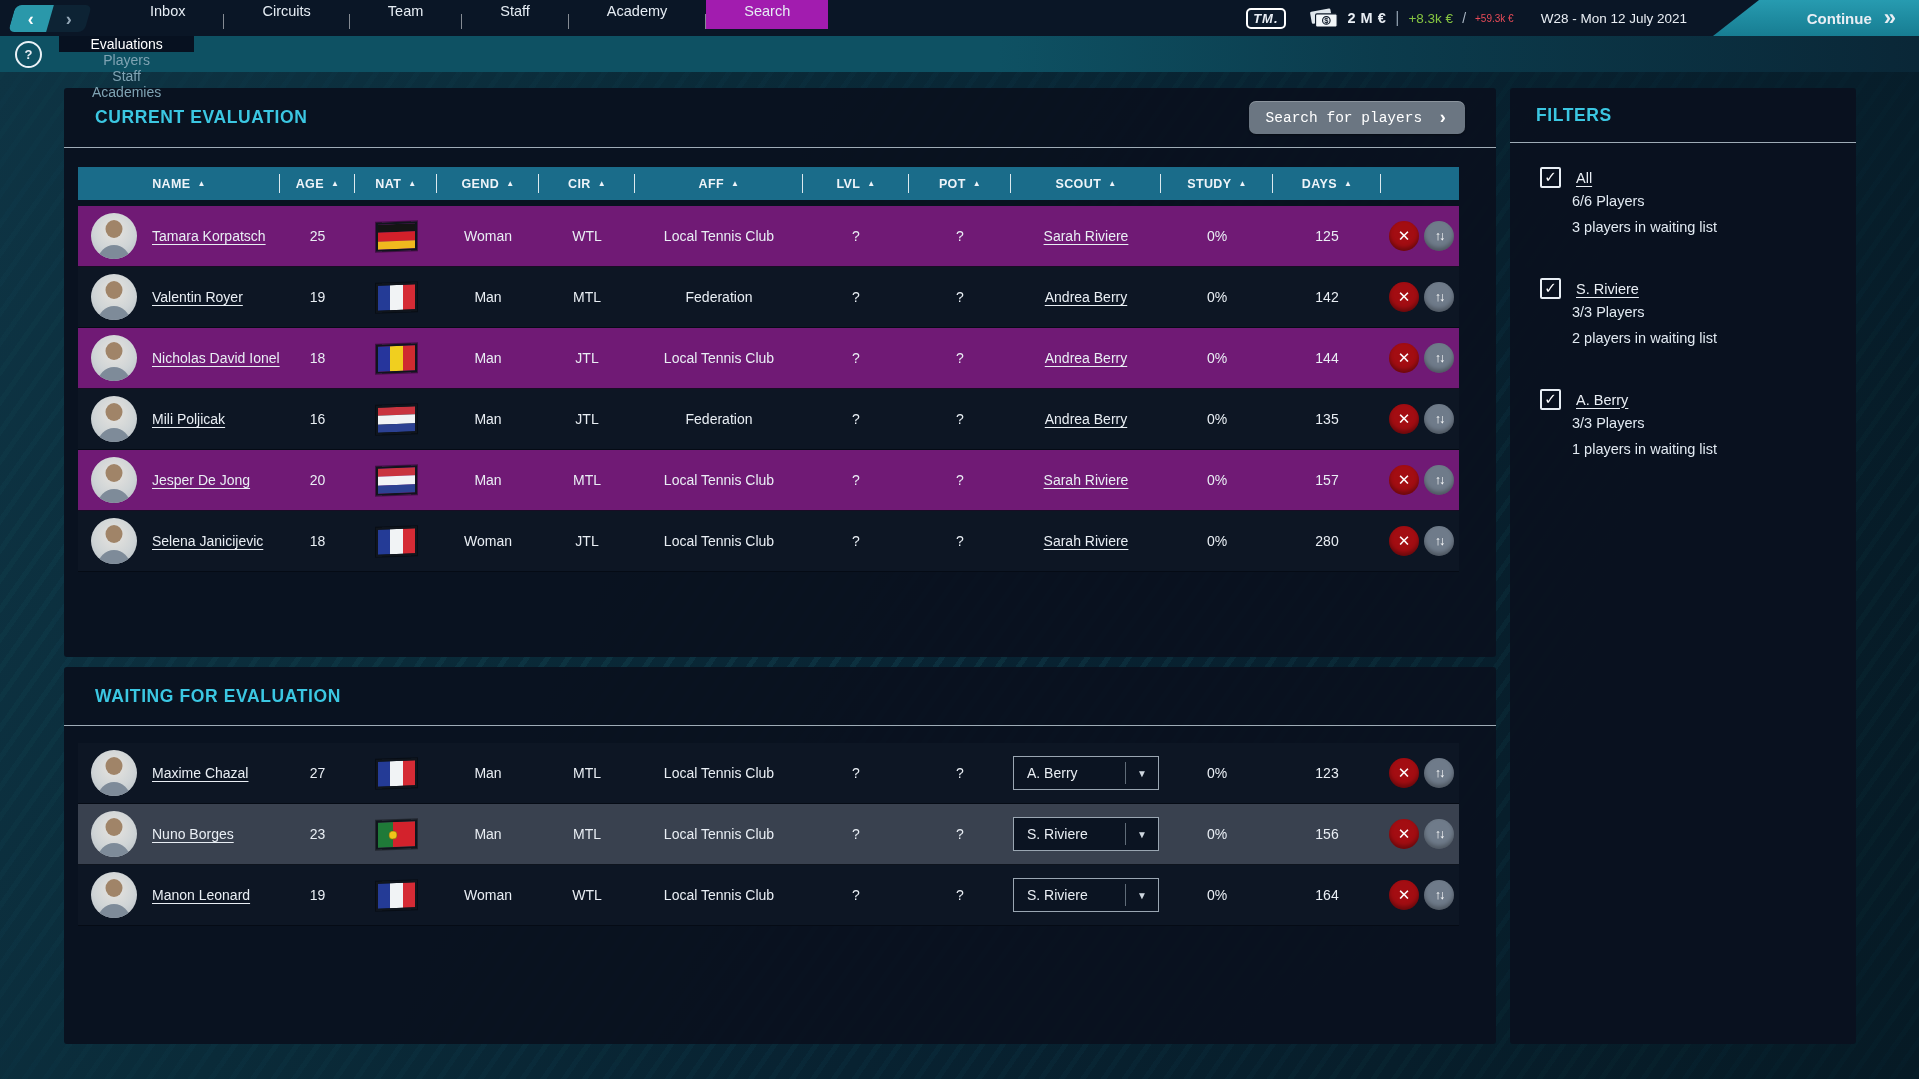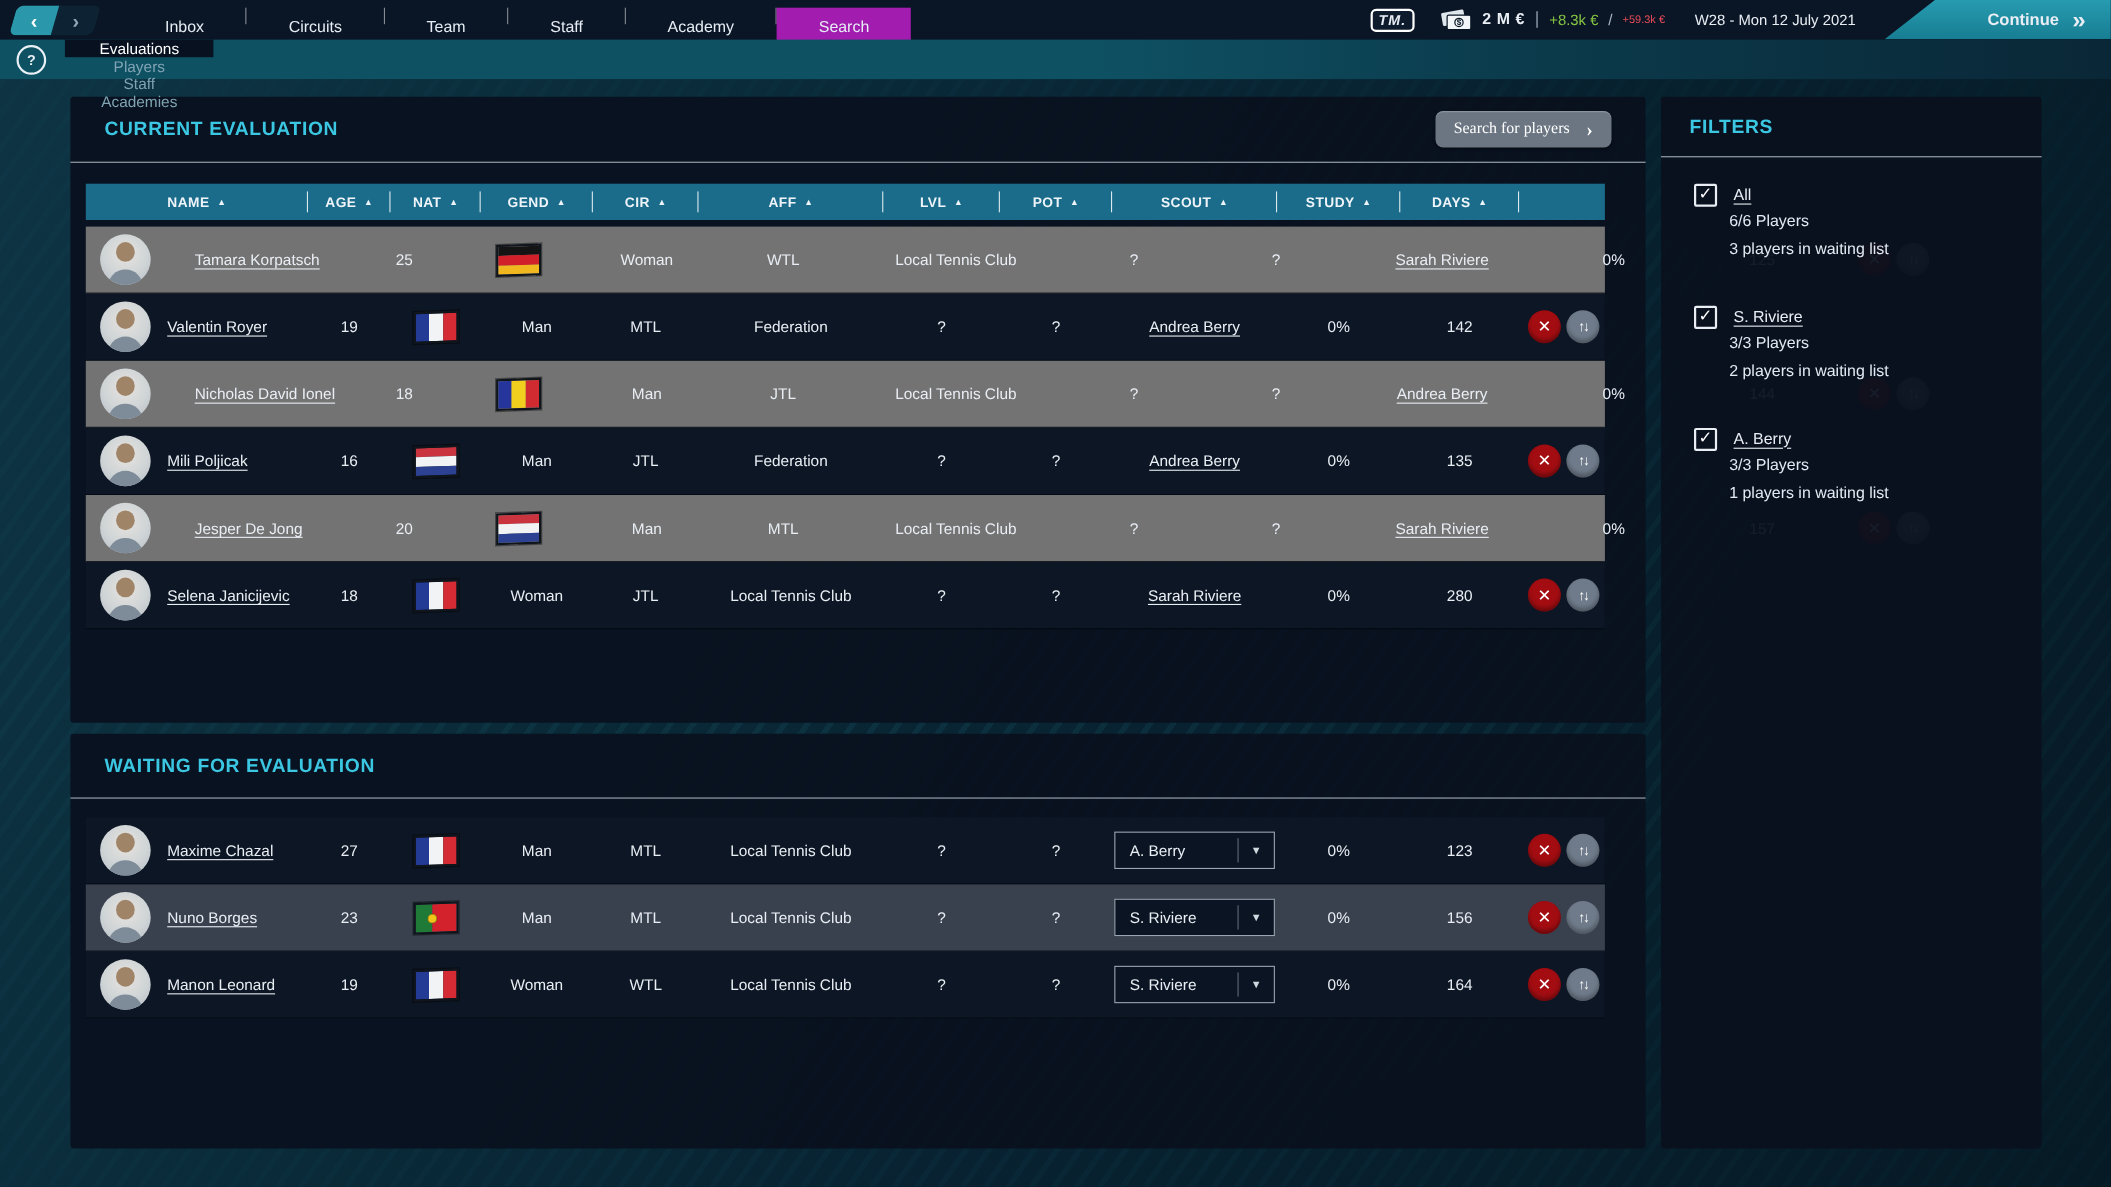--- a/index.html
+++ b/index.html
@@ -16,21 +16,21 @@
 
   
   #topbar{position:absolute;top:0;left:0;width:100%;height:36px;background:#0a1626;
     display:flex;align-items:center;z-index:5;}
   .navpair{display:flex;height:27px;margin-left:12px;transform:skewX(-16deg);
     border-radius:6px;overflow:hidden;background:#0d2334;flex:0 0 auto;}
   .navbtn{width:38px;display:flex;align-items:center;justify-content:center;cursor:pointer;}
   .navbtn.back{background:#2a98aa;}
   .navbtn span{transform:skewX(16deg);font-size:18px;font-weight:bold;line-height:1;color:#fff;}
   .navbtn.fwd span{color:#93a7b6;}
-  #topnav-items{display:flex;align-items:flex-start;height:22px;margin-left:24px;}
+  #topnav-items{display:flex;align-items:flex-end;height:22px;margin-left:24px;}
   .nav-item{height:36px;display:flex;align-items:center;padding:0 38px;font-size:14.5px;
     color:#e6edf4;cursor:pointer;white-space:nowrap;}
   .nav-item.active{background:#a21caf;}
   .nav-sep{width:1px;height:15px;background:rgba(255,255,255,0.5);}
   .topbar-right{margin-left:auto;display:flex;align-items:center;gap:9px;padding-left:32px;}
   .logo{border:2px solid #fff;border-radius:5px;padding:1px 5px;font-weight:bold;font-style:italic;
     font-size:13px;letter-spacing:1px;background:#0d1b2c;}
   .money-icon{display:flex;align-items:center;margin-left:14px;}
   .money{font-size:14.5px;font-weight:bold;letter-spacing:.5px;}
   .msep{color:#8b9aa9;}
@@ -63,40 +63,40 @@
   #panel-current{left:64px;top:88px;width:1432px;height:569px;}
   #panel-waiting{left:64px;top:667px;width:1432px;height:377px;}
   #panel-filters{left:1510px;top:88px;width:346px;height:956px;}
   .panel-head{height:59px;display:flex;align-items:center;padding:0 31px;}
   #panel-waiting .panel-head{height:58px;}
   #panel-filters .panel-head{height:54px;padding:0 26px;}
   .panel-head h2{margin:0;font-size:17.5px;letter-spacing:.6px;color:#3bc7e2;font-weight:bold;}
   .divider{height:1px;background:rgba(210,224,234,0.75);}
   .search-btn{margin-left:auto;height:33px;display:flex;align-items:center;gap:15px;
     background:#6b7682;border:none;border-radius:7px;padding:0 17px;color:#fff;
-    font-size:14.5px;font-family:Liberation Serif, serif;cursor:pointer;
+    font-size:14.5px;font-family:Liberation Mono, monospace;cursor:pointer;
     box-shadow:inset 0 1px 0 rgba(255,255,255,0.22), 0 1px 2px rgba(0,0,0,0.4);}
   .btn-ico{font-weight:bold;font-size:18px;line-height:1;}
 
   
   .table{margin-left:14px;width:1381px;
     --cols:56px 146px 75px 82px 102px 96px 168px 106px 102px 150px 112px 108px 78px;}
   .thead{display:grid;grid-template-columns:var(--cols);height:33px;margin-top:19px;
     background:#1a6c8a;align-items:center;}
   .th{position:relative;display:flex;align-items:center;justify-content:center;gap:7px;
     font-size:12.5px;font-weight:bold;letter-spacing:.4px;color:#eef4f9;height:100%;cursor:pointer;}
   .th-name{grid-column:span 2;}
   .th:not(.no-sep)::after{content:"";position:absolute;right:0;top:7px;height:19px;width:1px;
     background:rgba(255,255,255,0.85);}
   .sort-icon{font-size:8px;line-height:1;}
   .tbody{margin-top:6px;}
   #wait-body{margin-top:17px;}
   .trow{display:grid;grid-template-columns:var(--cols);height:60px;align-items:center;
     border-bottom:1px solid rgba(4,9,18,0.8);cursor:pointer;}
-  .row-light{background:#737373;gap:25px;}
+  .row-light{background:#701a75;}
   .row-dark{background:#0d1624;}
   .row-highlight{background:#39414f;}
   .cell{display:flex;align-items:center;justify-content:center;font-size:14px;color:#e9eef4;}
   .name-cell{justify-content:flex-start;padding-left:18px;}
   .avatar-cell{justify-content:flex-start;overflow:visible;}
   .link{text-decoration:underline;text-underline-offset:3px;cursor:pointer;}
   .avatar{width:46px;height:46px;border-radius:50%;position:relative;overflow:hidden;flex:0 0 auto;
     margin-left:13px;background:radial-gradient(circle at 50% 38%,#e7e4df 0%,#cfd4d6 55%,#b2bac1 100%);}
   .av-head{position:absolute;left:50%;top:7px;transform:translateX(-50%);width:17px;height:18px;
     border-radius:50%;background:#a08468;}

